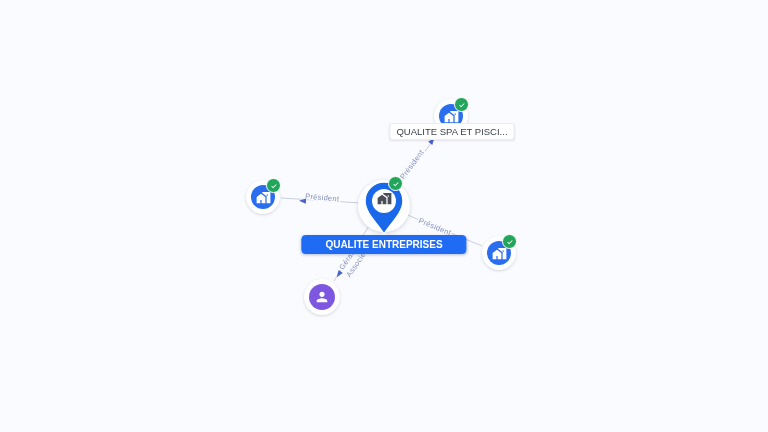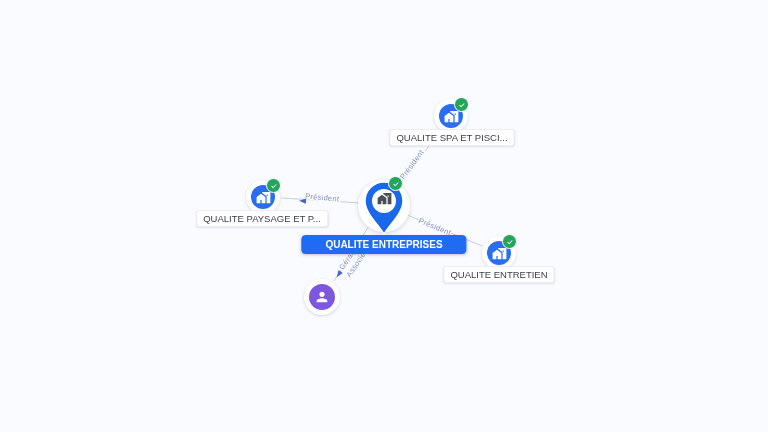--- a/index.html
+++ b/index.html
@@ -100,36 +100,35 @@
       <svg width="15" height="15" viewBox="0 0 24 24">
           <path fill="#ffffff" d="M17 7h2v2h-2zm0 4h2v2h-2zm0 4h2v2h-2zM1 11v10h6v-5h2v5h6V11L8 6zM10 3v1.97l7 5V11h2v2h-2v2h2v2h-2v4h6V3z"></path>
         </svg>
     </div>
     <div class="badge">
       <svg width="8" height="8" viewBox="0 0 24 24">
           <path fill="#ffffff" d="M9.55 15.15 5.4 11l-1.75 1.75 5.9 5.9 10.2-10.2L18 6.7z"></path>
         </svg>
     </div>
   </div>
-  <div class="node-label" style="left:452px;top:129px">QUALITE SPA ET PISCI...</div>
+  <div class="node-label" style="left:452px;top:123px">QUALITE SPA ET PISCI...</div>
 
   <div class="node company" style="left:263px;top:197px">
     <div class="halo"></div>
     <div class="disc">
       <svg width="15" height="15" viewBox="0 0 24 24">
           <path fill="#ffffff" d="M17 7h2v2h-2zm0 4h2v2h-2zm0 4h2v2h-2zM1 11v10h6v-5h2v5h6V11L8 6zM10 3v1.97l7 5V11h2v2h-2v2h2v2h-2v4h6V3z"></path>
         </svg>
     </div>
     <div class="badge">
       <svg width="8" height="8" viewBox="0 0 24 24">
           <path fill="#ffffff" d="M9.55 15.15 5.4 11l-1.75 1.75 5.9 5.9 10.2-10.2L18 6.7z"></path>
         </svg>
     </div>
   </div>
-  <div class="node-label" style="left:262px;top:210px">QUALITE PAYSAGE ET P...</div>
 
   <div class="pin-wrap" style="left:384px;top:206px">
     <div class="pin-halo"></div>
     <svg width="46" height="56" viewBox="-23 -28 46 56" style="position:absolute;left:-23px;top:-26px">
       <path fill="#1968ea" stroke="#ffffff" stroke-width="1.5" d="M0 26 C -6 16 -19 5 -19 -7 A 19 19 0 1 1 19 -7 C 19 5 6 16 0 26 Z"></path>
       <circle cx="0" cy="-7" r="12" fill="#ffffff"></circle>
     </svg>
     <svg width="15" height="15" viewBox="0 0 24 24" style="position:absolute;left:-7.5px;top:-15px">
       <path fill="#4a4f57" d="M17 7h2v2h-2zm0 4h2v2h-2zm0 4h2v2h-2zM1 11v10h6v-5h2v5h6V11L8 6zM10 3v1.97l7 5V11h2v2h-2v2h2v2h-2v4h6V3z"></path>
     </svg>
@@ -147,21 +146,20 @@
       <svg width="15" height="15" viewBox="0 0 24 24">
           <path fill="#ffffff" d="M17 7h2v2h-2zm0 4h2v2h-2zm0 4h2v2h-2zM1 11v10h6v-5h2v5h6V11L8 6zM10 3v1.97l7 5V11h2v2h-2v2h2v2h-2v4h6V3z"></path>
         </svg>
     </div>
     <div class="badge">
       <svg width="8" height="8" viewBox="0 0 24 24">
           <path fill="#ffffff" d="M9.55 15.15 5.4 11l-1.75 1.75 5.9 5.9 10.2-10.2L18 6.7z"></path>
         </svg>
     </div>
   </div>
-  <div class="node-label" style="left:499px;top:266px">QUALITE ENTRETIEN</div>
 
   <div class="node person" style="left:322px;top:297px">
     <div class="halo"></div>
     <div class="disc">
       <svg width="16" height="16" viewBox="0 0 24 24">
           <path fill="#ffffff" d="M12 12c2.21 0 4-1.79 4-4s-1.79-4-4-4-4 1.79-4 4 1.79 4 4 4zm0 2c-2.67 0-8 1.34-8 4v2h16v-2c0-2.66-5.33-4-8-4z"></path>
         </svg>
     </div>
   </div>
 

